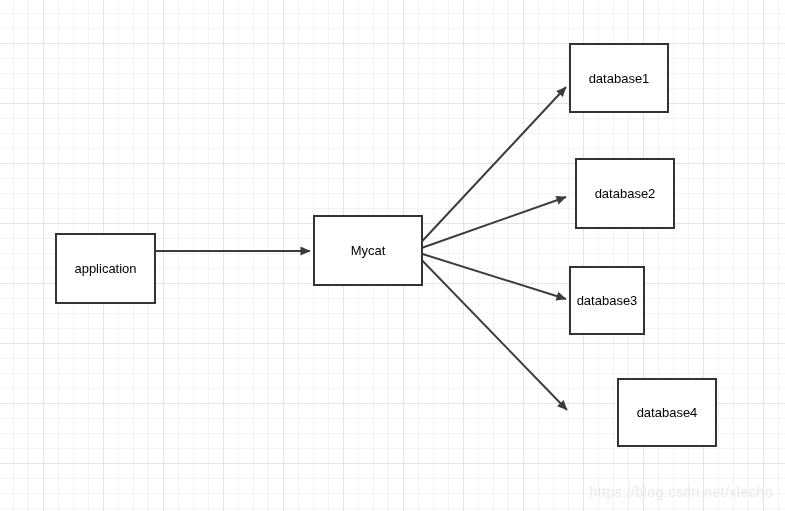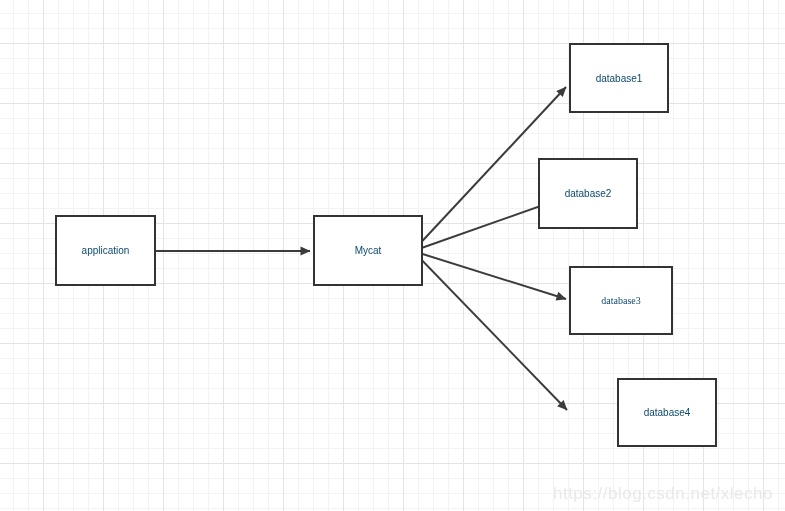--- a/index.html
+++ b/index.html
@@ -37,40 +37,40 @@
   }
   svg.edges line {
     stroke: #3b3b3b;
     stroke-width: 2;
   }
   .node {
     position: absolute;
     box-sizing: border-box;
     background: #ffffff;
     border: 2px solid #333333;
-    color: #0c4a6e;
-    font-size: 10px;
+    color: #000000;
+    font-size: 13px;
     display: flex;
     align-items: center;
     justify-content: center;
     text-align: center;
     z-index: 2;
     white-space: nowrap;
   }
-  .node-application { left: 55px;  top: 215px; width: 101px; height: 71px; }
+  .node-application { left: 55px;  top: 233px; width: 101px; height: 71px; }
   .node-mycat       { left: 313px; top: 215px; width: 110px; height: 71px; }
   .node-database1   { left: 569px; top: 43px;  width: 100px; height: 70px; }
-  .node-database2   { left: 538px; top: 158px; width: 100px; height: 71px; }
-  .node-database3   { left: 569px; top: 266px; width: 104px; height: 69px; font-family: Liberation Serif, serif; }
+  .node-database2   { left: 575px; top: 158px; width: 100px; height: 71px; }
+  .node-database3   { left: 569px; top: 266px; width: 76px; height: 69px; }
   .node-database4   { left: 569px; top: 378px; width: 100px; height: 69px; margin-left: 48px; }
   .watermark {
     position: absolute;
     right: 12px;
     top: 484px;
-    font-size: 17px;
+    font-size: 14px;
     color: #e9e9e9;
     letter-spacing: 0.5px;
     z-index: 3;
     user-select: none;
   }
 </style>
 </head>
 <body>
 
 <div class="canvas">

